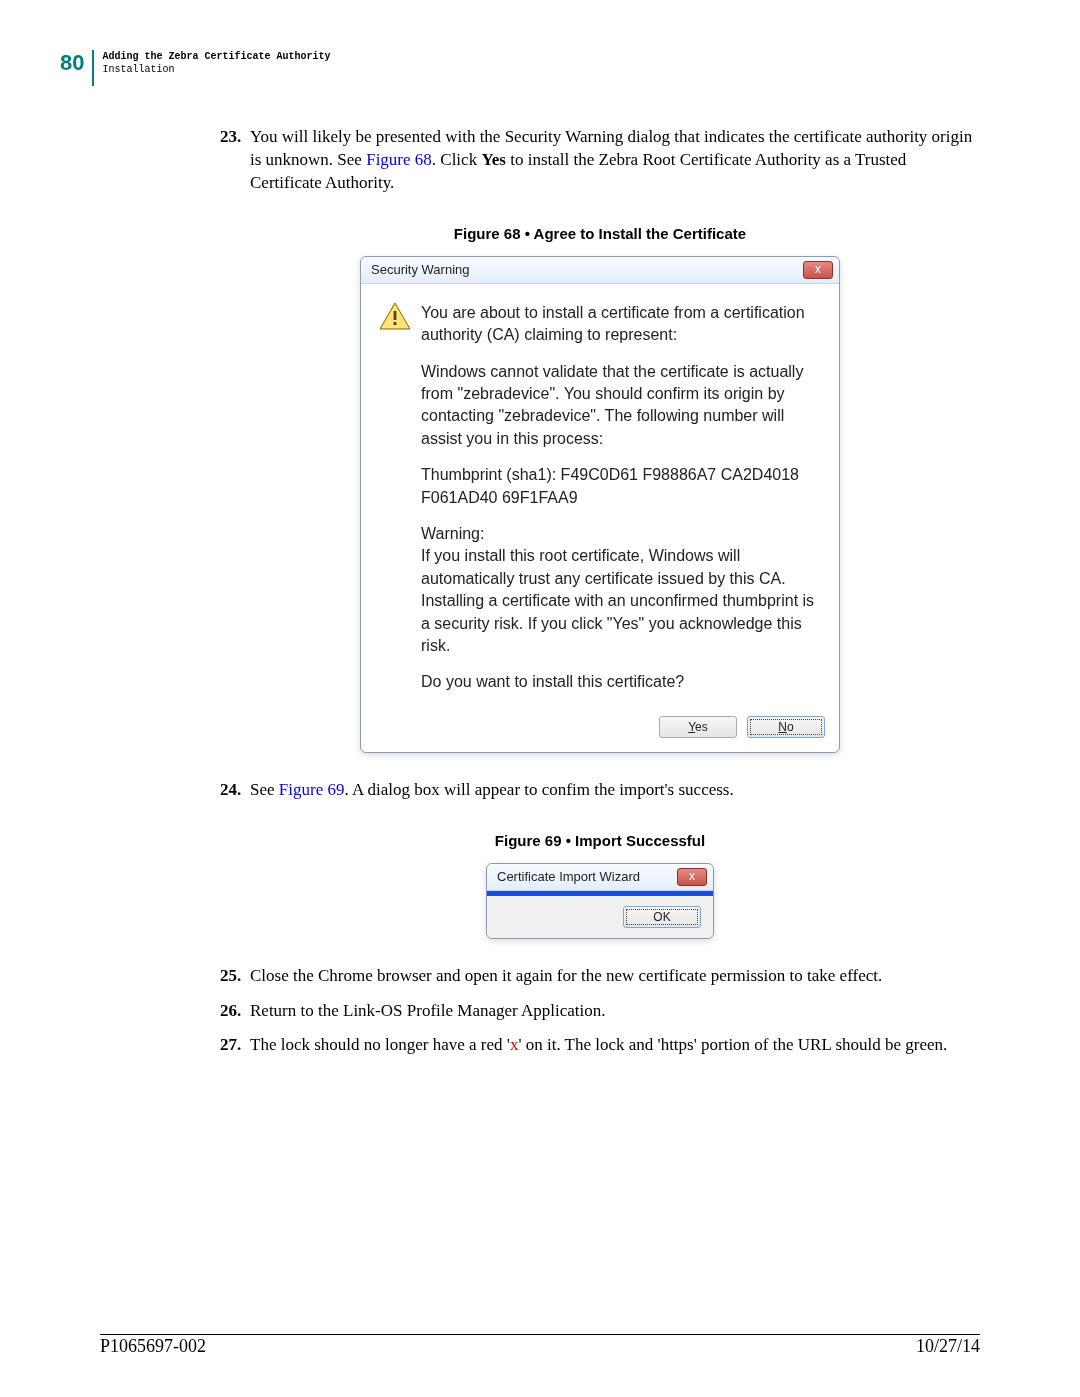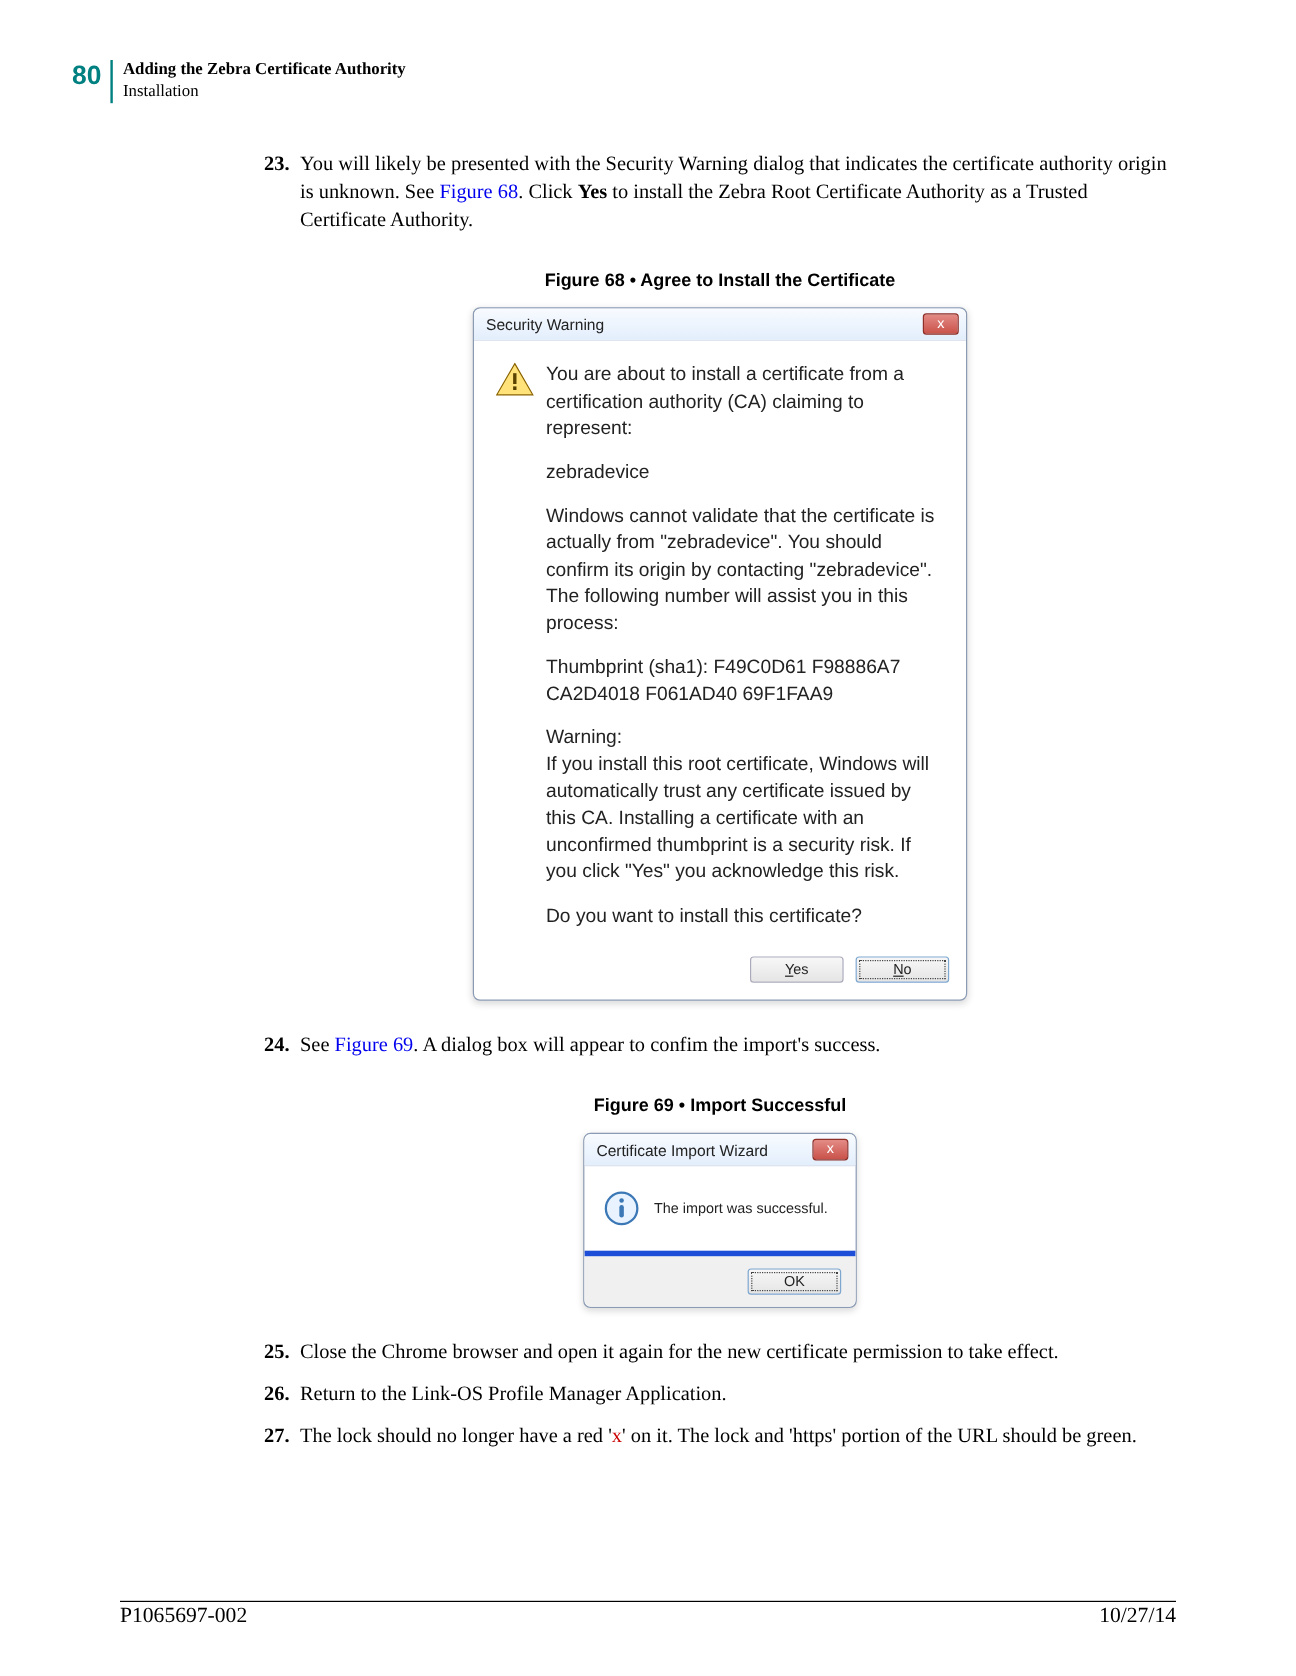--- a/index.html
+++ b/index.html
@@ -28,22 +28,22 @@
     color: #008080;
     padding-right: 8px;
   }
   .header-divider {
     width: 2px;
     background: #008080;
     height: 36px;
     margin-right: 8px;
   }
   .header-text {
-    font-family: Liberation Serif, serif;
-    font-size: 14px;
+    font-family: Liberation Mono, monospace;
+    font-size: 10px;
     line-height: 1.3;
   }
   .header-title { font-weight: bold; }
   .header-sub { font-weight: normal; }
   .content { margin-left: 160px; }
   .step {
     display: flex;
     font-size: 17px;
     line-height: 1.35;
     margin-bottom: 12px;
@@ -62,21 +62,21 @@
 
   
   .dialog {
     margin: 0 auto 26px;
     border: 1px solid #8b9bb4;
     border-radius: 6px;
     background: #fff;
     box-shadow: 0 2px 6px rgba(0,0,0,0.15);
     font-family: "Segoe UI", Tahoma, sans-serif;
   }
-  .dlg1 { width: 412px; }
+  .dlg1 { width: 480px; }
   .dlg-titlebar {
     display: flex;
     justify-content: space-between;
     align-items: center;
     background: linear-gradient(#f8fbff, #e3eefc);
     border-bottom: 1px solid #c8d4e6;
     border-radius: 6px 6px 0 0;
     padding: 4px 6px 4px 10px;
     font-size: 13px;
     color: #222;
@@ -187,21 +187,20 @@
       </div>
       <div class="dlg-body">
         <div class="dlg-row">
           <svg class="warn-icon" viewBox="0 0 32 28">
             <polygon points="16,1 31,27 1,27" fill="#ffe27a" stroke="#8a6300" stroke-width="1"></polygon>
             <rect x="14.6" y="9" width="2.8" height="9" fill="#5a4200"></rect>
             <rect x="14.6" y="20" width="2.8" height="3" fill="#5a4200"></rect>
           </svg>
           <div class="dlg-msg">You are about to install a certificate from a certification authority (CA) claiming to represent:</div>
         </div>
-        <div class="dlg-indent">zebradevice</div>
         <div class="dlg-indent">Windows cannot validate that the certificate is actually from "zebradevice". You should confirm its origin by contacting "zebradevice". The following number will assist you in this process:</div>
         <div class="dlg-indent">Thumbprint (sha1): F49C0D61 F98886A7 CA2D4018 F061AD40 69F1FAA9</div>
         <div class="dlg-indent">
           <span>Warning:</span><br>
           <span>If you install this root certificate, Windows will automatically trust any certificate issued by this CA. Installing a certificate with an unconfirmed thumbprint is a security risk. If you click "Yes" you acknowledge this risk.</span>
         </div>
         <div class="dlg-indent">Do you want to install this certificate?</div>
       </div>
       <div class="dlg-buttons">
         <div class="btn"><span class="accessk">Y</span>es</div>
@@ -216,28 +215,20 @@
       </div>
     </div>
 
     <div class="figcap">Figure 69 • Import Successful</div>
 
     <div class="dialog dlg2">
       <div class="dlg-titlebar">
         <span>Certificate Import Wizard</span>
         <div class="close-btn">x</div>
       </div>
-      <div class="dlg2-body">
-        <svg class="info-icon" viewBox="0 0 32 32">
-          <circle cx="16" cy="16" r="14" fill="#e8f3ff" stroke="#3b78b5" stroke-width="2"></circle>
-          <circle cx="16" cy="9" r="2" fill="#3b78b5"></circle>
-          <rect x="14" y="13" width="4" height="11" rx="2" fill="#3b78b5"></rect>
-        </svg>
-        <div>The import was successful.</div>
-      </div>
       <div class="dlg2-buttons">
         <div class="btn btn-focus">OK</div>
       </div>
     </div>
 
     <div class="step">
       <div class="step-num">25.</div>
       <div class="step-text">Close the Chrome browser and open it again for the new certificate permission to take effect.</div>
     </div>
     <div class="step">

